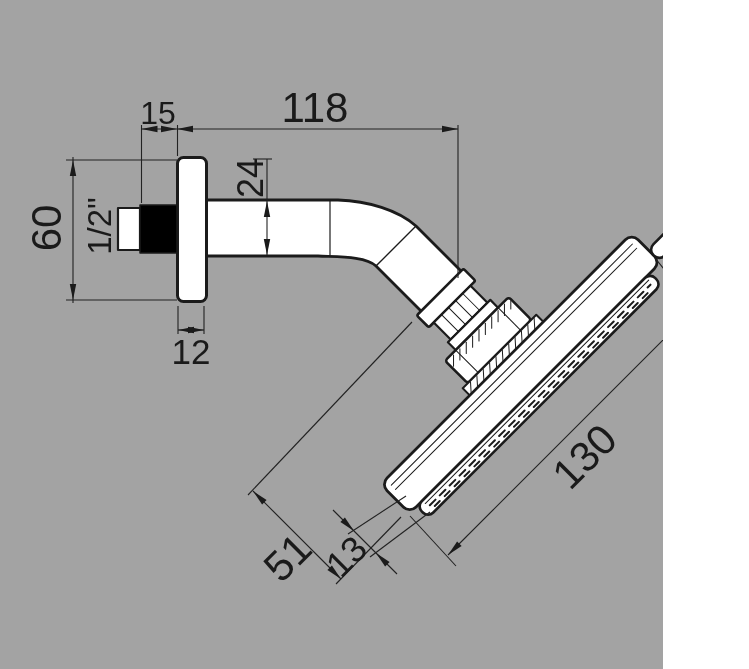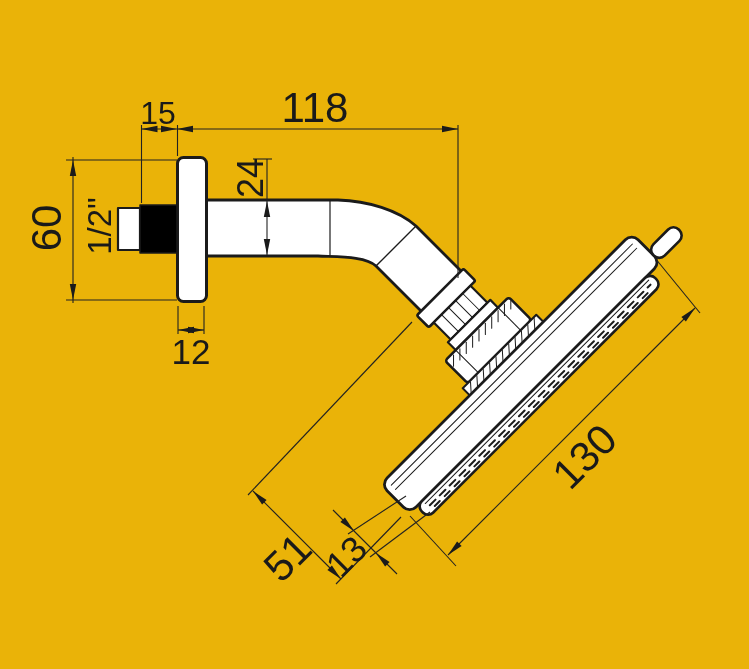--- a/index.html
+++ b/index.html
@@ -1,19 +1,19 @@
 <!DOCTYPE html>
 <html><head>
 <meta charset="utf-8">
 <style>
   html,body{margin:0;padding:0;background:#fff;}
   .canvas{
     position:relative;
-    width:749px;height:669px;
-    background:#eab308;
+    width:663px;height:669px;
+    background:#a3a3a3;
     overflow:hidden;
     font-family:"Liberation Sans", sans-serif;
   }
   svg{display:block;}
   text{
     font-family:"Liberation Sans", sans-serif;
     fill:#1a1a1a;
   }
 </style>
 </head>

